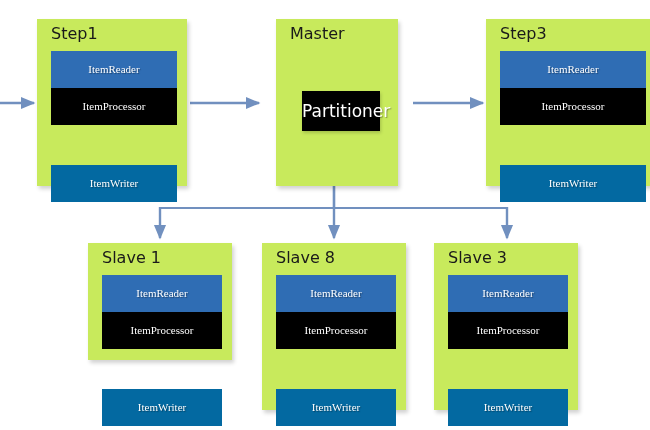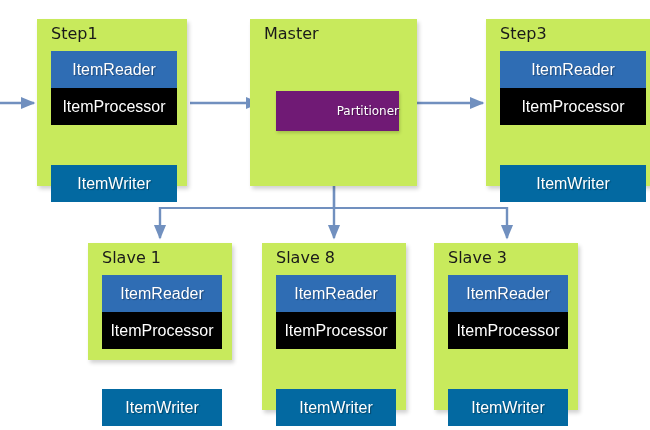--- a/index.html
+++ b/index.html
@@ -47,41 +47,41 @@
     position: absolute;
     left: 14px;
     right: 10px;
     top: 32px;
   }
   .strip {
     height: 37px;
     line-height: 37px;
     text-align: center;
     color: #ffffff;
-    font-size: 16px;
-    font-family: Liberation Sans, sans-serif;
+    font-size: 11px;
+    font-family: Liberation Serif, serif;
     text-shadow: 1px 1px 1px rgba(0,0,0,0.35);
     box-sizing: border-box;
     white-space: nowrap;
     overflow: hidden;
   }
   .strip.reader    { background: #2f6db4; }
   .strip.processor { background: #000000; }
   .strip.writer    { background: #0369a1; margin-top: 40px; }
   .partitioner-box {
     position: absolute;
     left: 26px;
     right: 18px;
     top: 72px;
     height: 40px;
     line-height: 40px;
-    background: #701a75;
+    background: #000000;
     color: #ffffff;
-    font-size: 12px;
-    text-align: right;
+    font-size: 17px;
+    text-align: left;
     font-family: "DejaVu Sans", "Liberation Sans", sans-serif;
     text-shadow: 1px 1px 1px rgba(0,0,0,0.35);
     box-shadow: 1px 2px 3px rgba(0,0,0,0.18);
     box-sizing: border-box;
     white-space: nowrap;
   }
 </style>
 </head>
 <body>
 
@@ -113,21 +113,21 @@
 
   <div class="step-box" style="left:37px; top:19px; width:150px; height:167px;">
     <div class="step-title">Step1</div>
     <div class="strip-stack">
       <div class="strip reader">ItemReader</div>
       <div class="strip processor">ItemProcessor</div>
       <div class="strip writer">ItemWriter</div>
     </div>
   </div>
 
-  <div class="step-box" style="left:250px; top:19px; width:167px; height:167px;">
+  <div class="step-box" style="left:276px; top:19px; width:122px; height:167px;">
     <div class="step-title">Master</div>
     <div class="partitioner-box">Partitioner</div>
   </div>
 
   <div class="step-box" style="left:486px; top:19px; width:170px; height:167px;">
     <div class="step-title">Step3</div>
     <div class="strip-stack">
       <div class="strip reader">ItemReader</div>
       <div class="strip processor">ItemProcessor</div>
       <div class="strip writer">ItemWriter</div>

